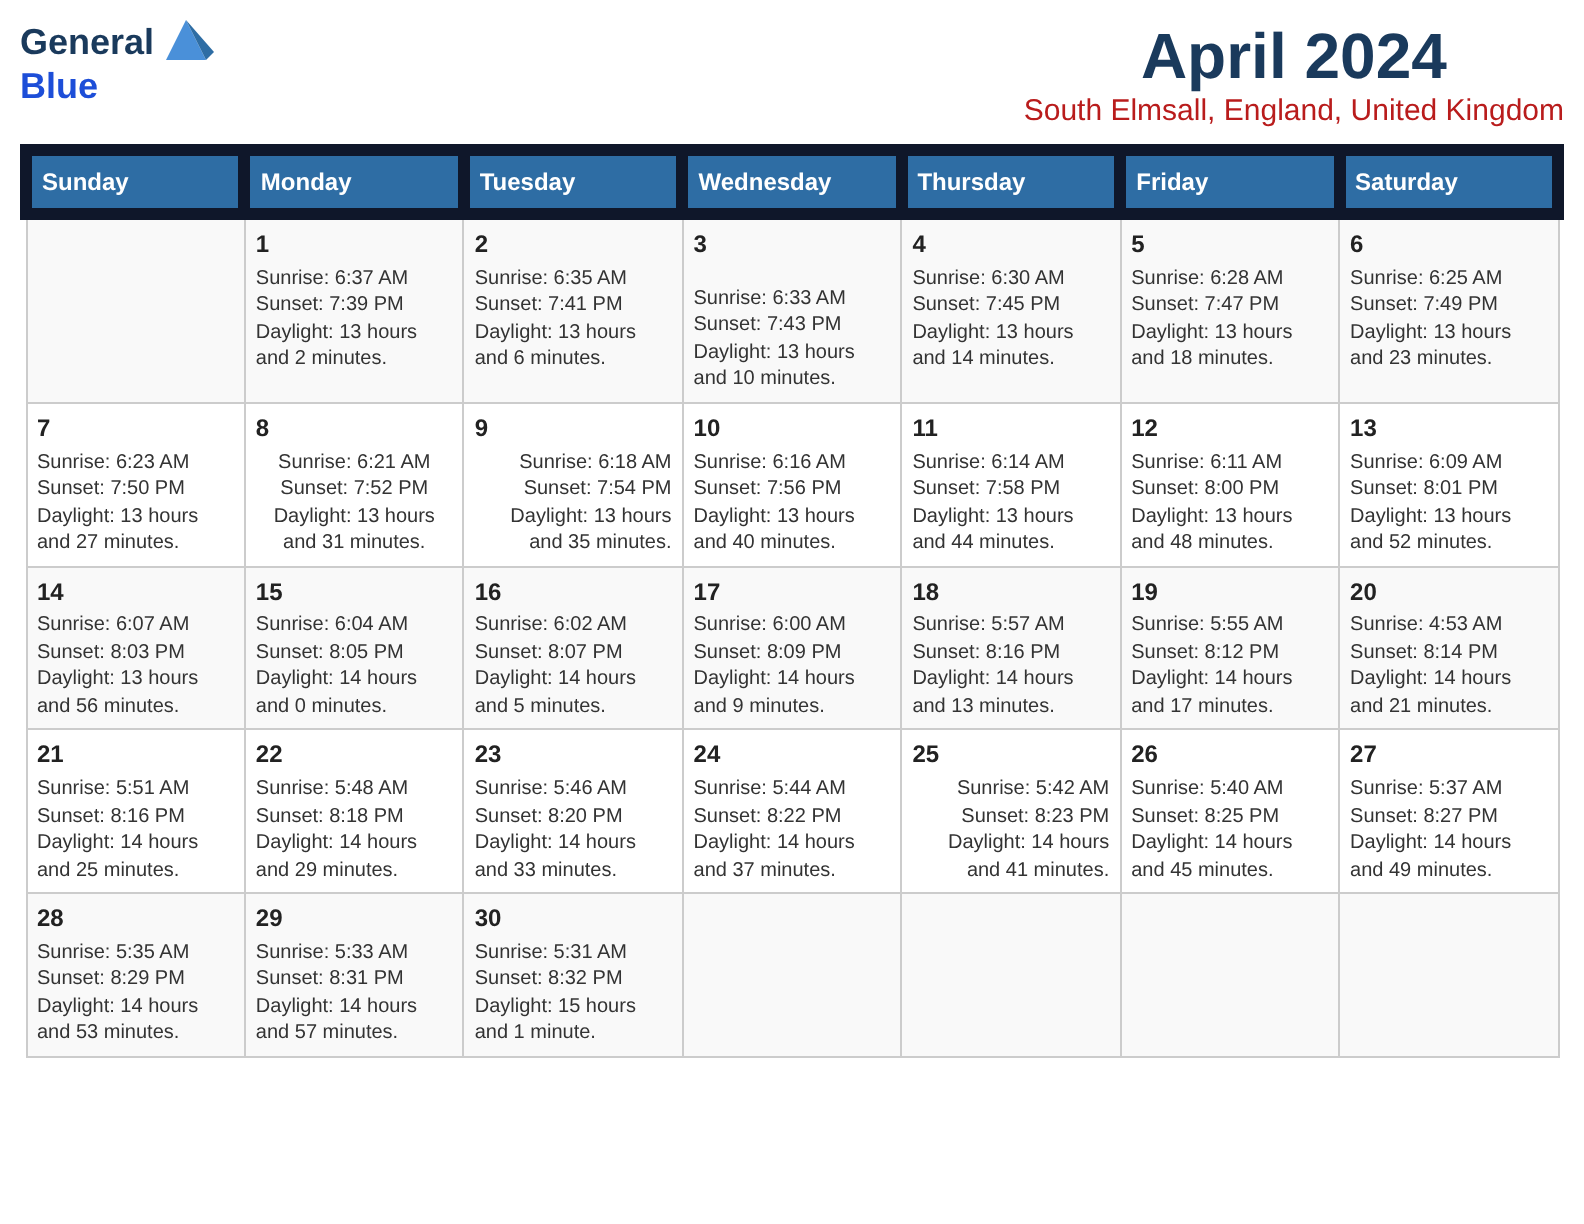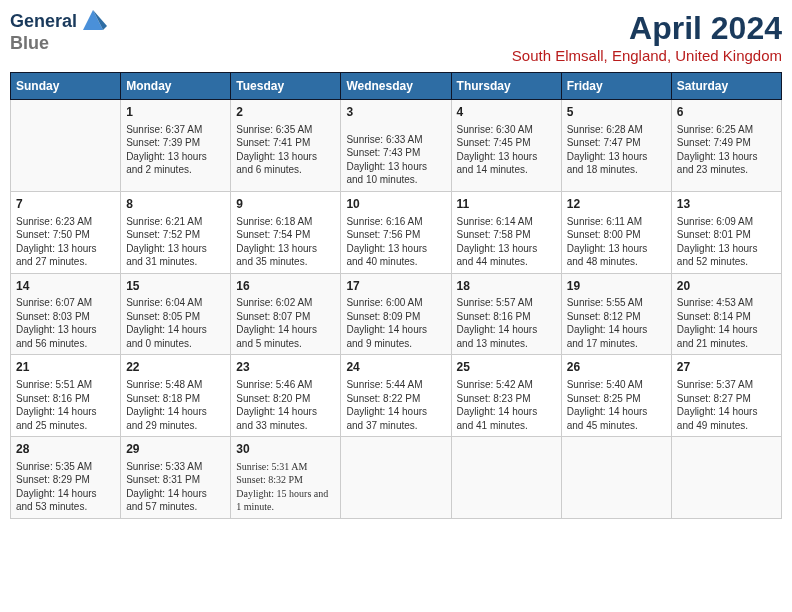--- a/index.html
+++ b/index.html
@@ -29,21 +29,21 @@
     .logo-text span {
       color: #4a90d9;
     }
     .logo-icon {
       width: 28px;
       height: 28px;
       margin-left: 2px;
       margin-top: -4px;
     }
     .title-block {
-      text-align: right;
+      text-align: center;
     }
     .month-title {
       font-size: 32px;
       color: #1a3a5c;
       font-weight: bold;
     }
     .location {
       font-size: 15px;
       color: #b91c1c;
     }
@@ -51,21 +51,21 @@
       width: 100%;
       border-collapse: collapse;
       font-size: 11px;
     }
     thead tr th {
       background-color: #2e6da4;
       color: white;
       text-align: left;
       padding: 6px 5px;
       font-size: 12px;
-      border: 1px solid #0f172a;
+      border: 6px solid #0f172a;
     }
     tbody tr td {
       border: 1px solid #ccc;
       vertical-align: top;
       padding: 4px 5px;
       height: 80px;
       width: calc(100% / 7);
       color: #333;
       line-height: 1.4;
     }
@@ -94,21 +94,21 @@
 <body>
 
 <div class="header">
   <div class="logo">
     <div>
       <div class="logo-text">
         General<svg class="logo-icon" viewBox="0 0 28 28" xmlns="http://www.w3.org/2000/svg" style="display:inline-block;vertical-align:middle;margin-left:2px;">
           <polygon points="4,24 14,4 24,24" fill="#4a90d9"></polygon>
           <polygon points="14,4 24,24 28,20" fill="#2e6da4"></polygon>
         </svg>
-        <br><span style="color:#737373;">Blue</span>
+        <br><span style="color:#1d4ed8;">Blue</span>
       </div>
     </div>
   </div>
   <div class="title-block">
     <div class="month-title">April 2024</div>
     <div class="location">South Elmsall, England, United Kingdom</div>
   </div>
 </div>
 
 <table>
@@ -167,27 +167,27 @@
       </tr>
       <tr>
         <td>
           <div class="day-number">7</div>
           <div class="day-info" style="white-space: pre-line;">Sunrise: 6:23 AM
 Sunset: 7:50 PM
 Daylight: 13 hours and 27 minutes.</div>
         </td>
         <td>
           <div class="day-number">8</div>
-          <div class="day-info" style="white-space: pre-line;">Sunrise: 6:21 AM
+          <div class="day-info" style="white-space: pre-line; text-align: center;">Sunrise: 6:21 AM
 Sunset: 7:52 PM
 Daylight: 13 hours and 31 minutes.</div>
         </td>
         <td>
           <div class="day-number">9</div>
-          <div class="day-info" style="white-space: pre-line;">Sunrise: 6:18 AM
+          <div class="day-info" style="white-space: pre-line; text-align: right;">Sunrise: 6:18 AM
 Sunset: 7:54 PM
 Daylight: 13 hours and 35 minutes.</div>
         </td>
         <td>
           <div class="day-number">10</div>
           <div class="day-info" style="white-space: pre-line;">Sunrise: 6:16 AM
 Sunset: 7:56 PM
 Daylight: 13 hours and 40 minutes.</div>
         </td>
         <td>
@@ -273,21 +273,21 @@
 Daylight: 14 hours and 33 minutes.</div>
         </td>
         <td>
           <div class="day-number">24</div>
           <div class="day-info" style="white-space: pre-line;">Sunrise: 5:44 AM
 Sunset: 8:22 PM
 Daylight: 14 hours and 37 minutes.</div>
         </td>
         <td>
           <div class="day-number">25</div>
-          <div class="day-info" style="white-space: pre-line;">Sunrise: 5:42 AM
+          <div class="day-info" style="white-space: pre-line; text-align: right;">Sunrise: 5:42 AM
 Sunset: 8:23 PM
 Daylight: 14 hours and 41 minutes.</div>
         </td>
         <td>
           <div class="day-number">26</div>
           <div class="day-info" style="white-space: pre-line;">Sunrise: 5:40 AM
 Sunset: 8:25 PM
 Daylight: 14 hours and 45 minutes.</div>
         </td>
         <td>
@@ -305,21 +305,21 @@
 Daylight: 14 hours and 53 minutes.</div>
         </td>
         <td>
           <div class="day-number">29</div>
           <div class="day-info" style="white-space: pre-line;">Sunrise: 5:33 AM
 Sunset: 8:31 PM
 Daylight: 14 hours and 57 minutes.</div>
         </td>
         <td>
           <div class="day-number">30</div>
-          <div class="day-info" style="white-space: pre-line; font-family: Liberation Serif, serif;">Sunrise: 5:31 AM
+          <div class="day-info" style="white-space: pre-line;">Sunrise: 5:31 AM
 Sunset: 8:32 PM
 Daylight: 15 hours and 1 minute.</div>
         </td>
         <td class="empty"></td>
         <td class="empty"></td>
         <td class="empty"></td>
         <td class="empty"></td>
       </tr>
     </tbody>
 </table>

